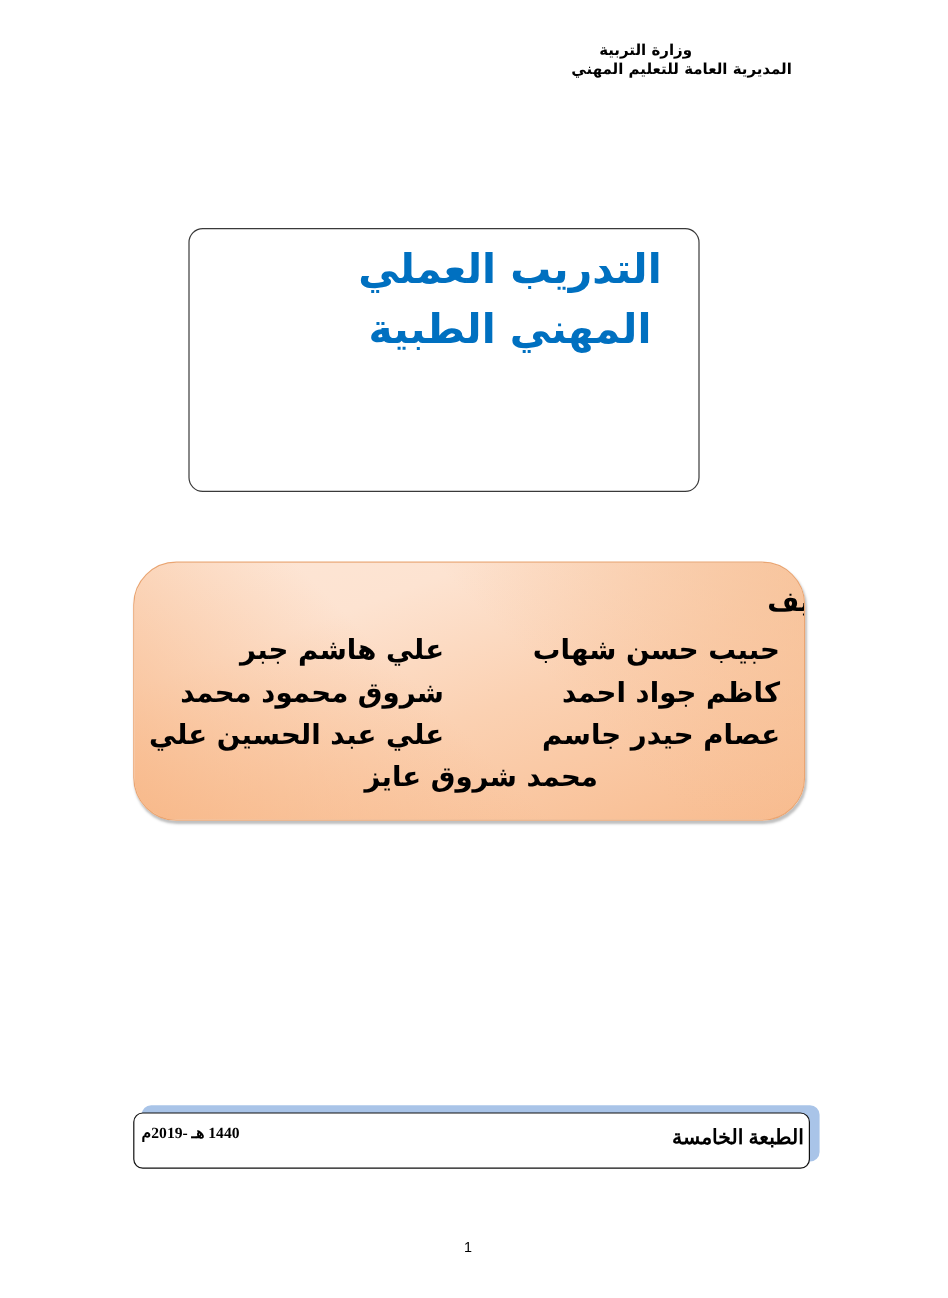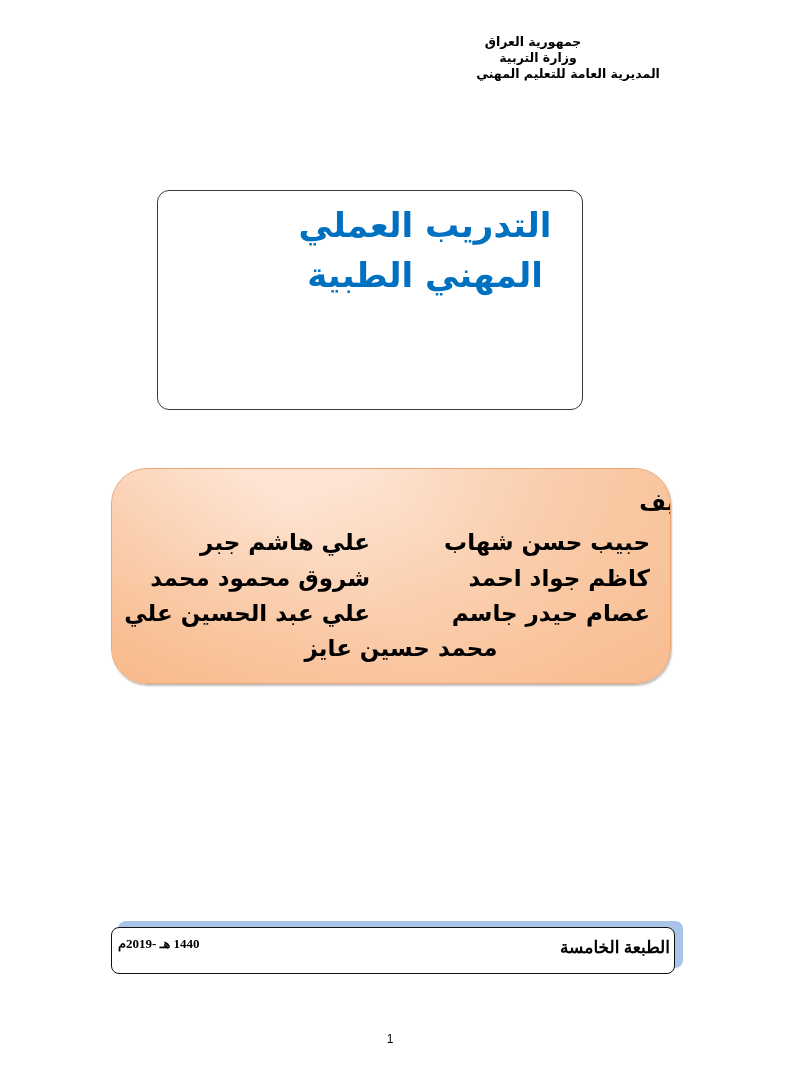--- a/index.html
+++ b/index.html
@@ -146,39 +146,38 @@
       width: 780px;
       text-align: center;
       font-family: "Liberation Sans", sans-serif;
       font-size: 12px;
     }
   </style>
 </head>
 <body>
 
 <div class="header">
-  <div class="line0">جمهورية العراق</div>
   <div class="line1">وزارة التربية</div>
   <div class="line2">المديرية العامة للتعليم المهني</div>
 </div>
 
 <div class="title-box">
   <div class="tline t0">التدريب العملي</div>
   <div class="tline t1">المهني الطبية</div>
 </div>
 
 <div class="authors-box">
   <div class="albl">تاليف</div>
   <div class="name r0 right-col">حبيب حسن شهاب</div>
   <div class="name r0 left-col">علي هاشم جبر</div>
   <div class="name r1 right-col">كاظم جواد احمد</div>
   <div class="name r1 left-col">شروق محمود محمد</div>
   <div class="name r2 right-col">عصام حيدر جاسم</div>
   <div class="name r2 left-col">علي عبد الحسين علي</div>
-  <div class="name last">محمد حسين عايز</div>
+  <div class="name last">محمد شروق عايز</div>
 </div>
 
 <div class="edition-shadow"></div>
 <div class="edition-box">
   <span class="ed-label">الطبعة الخامسة</span>
   <span class="ed-date">1440 هـ -2019م</span>
 </div>
 
 <div class="page-number">1</div>
 

